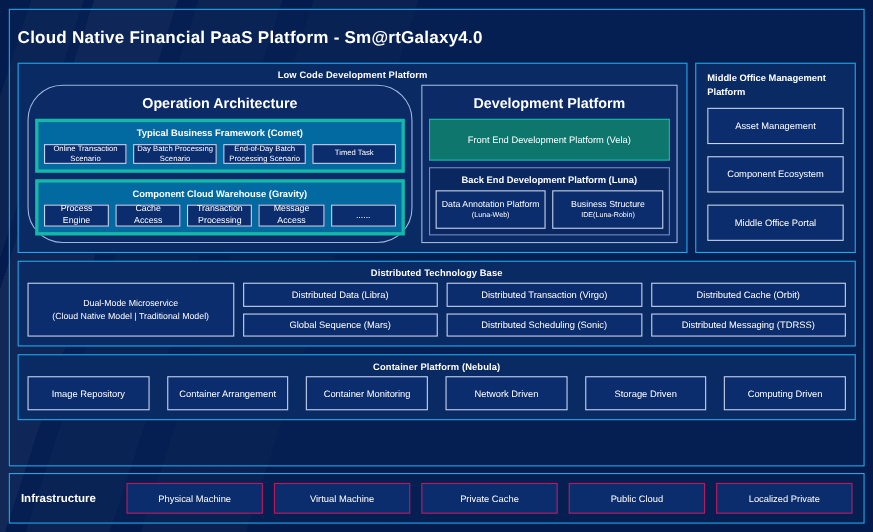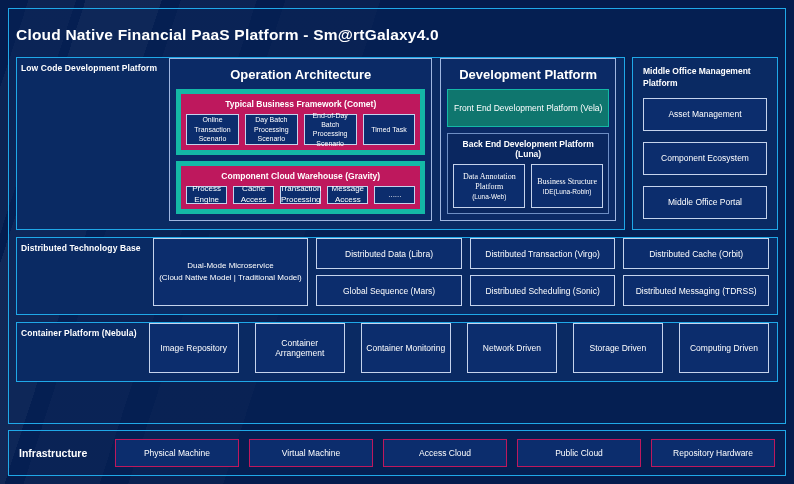--- a/index.html
+++ b/index.html
@@ -62,21 +62,21 @@
     color: #ffffff;
     padding: 11px 0 13px 0;
     flex: 0 0 auto;
   }
 
   
   .group {
     border: 1px solid #1fa8e8;
     background: #0a2a63;
     display: flex;
-    flex-direction: row;
+    flex-direction: column;
     position: relative;
   }
   .group-title {
     text-align: center;
     font-size: 8.5px;
     font-weight: bold;
     color: #ffffff;
     padding: 5px 4px 4px 4px;
     flex: 0 0 auto;
     letter-spacing: .1px;
@@ -103,35 +103,35 @@
 
   
   .panel {
     border: 1px solid #9fb6e0;
     background: #0b2a66;
     display: flex;
     flex-direction: column;
     padding: 0 6px 6px 6px;
     min-width: 0;
   }
-  .panel-op { flex: 1 1 60%; }
+  .panel-op { flex: 1 1 60%; border-radius: 32px; }
   .panel-dev { flex: 1 1 40%; }
   .panel-title {
     text-align: center;
     font-size: 13px;
     font-weight: bold;
     color: #ffffff;
     padding: 8px 0 7px 0;
     flex: 0 0 auto;
   }
 
   
   .subblock {
-    border: 5px solid #14b8a6;
-    background: #be185d;
+    border: 3px solid #14b8a6;
+    background: #0369a1;
     padding: 0 5px 5px 5px;
     display: flex;
     flex-direction: column;
     flex: 1 1 auto;
     min-height: 0;
   }
   .subblock + .subblock { margin-top: 6px; }
   .subblock-title {
     text-align: center;
     font-size: 8.5px;
@@ -205,21 +205,21 @@
     border: 1px solid #c5d3ec;
     background: #0c2d6d;
     display: flex;
     flex-direction: column;
     align-items: center;
     justify-content: center;
     text-align: center;
     padding: 2px;
     gap: 1px;
   }
-  .dev-leaf .l1 { font-size: 8px; line-height: 1.25; font-family: Liberation Serif, serif; }
+  .dev-leaf .l1 { font-size: 8px; line-height: 1.25; }
   .dev-leaf .l2 { font-size: 6.5px; line-height: 1.2; }
 
   
   .middle-office {
     flex: 0 0 146px;
     border: 1px solid #1fa8e8;
     background: #0a2a63;
     display: flex;
     flex-direction: column;
     padding: 7px 10px 10px 10px;
@@ -466,18 +466,18 @@
         <div class="cp-cell">Computing Driven</div>
       </div>
     </div>
 
   </div>
 
   <div class="infra">
     <div class="infra-label">Infrastructure</div>
     <div class="infra-cell">Physical Machine</div>
     <div class="infra-cell">Virtual Machine</div>
-    <div class="infra-cell">Access Cloud</div>
+    <div class="infra-cell">Private Cache</div>
     <div class="infra-cell">Public Cloud</div>
-    <div class="infra-cell">Repository Hardware</div>
+    <div class="infra-cell">Localized Private</div>
   </div>
 
 </div>
 
 </body></html>

